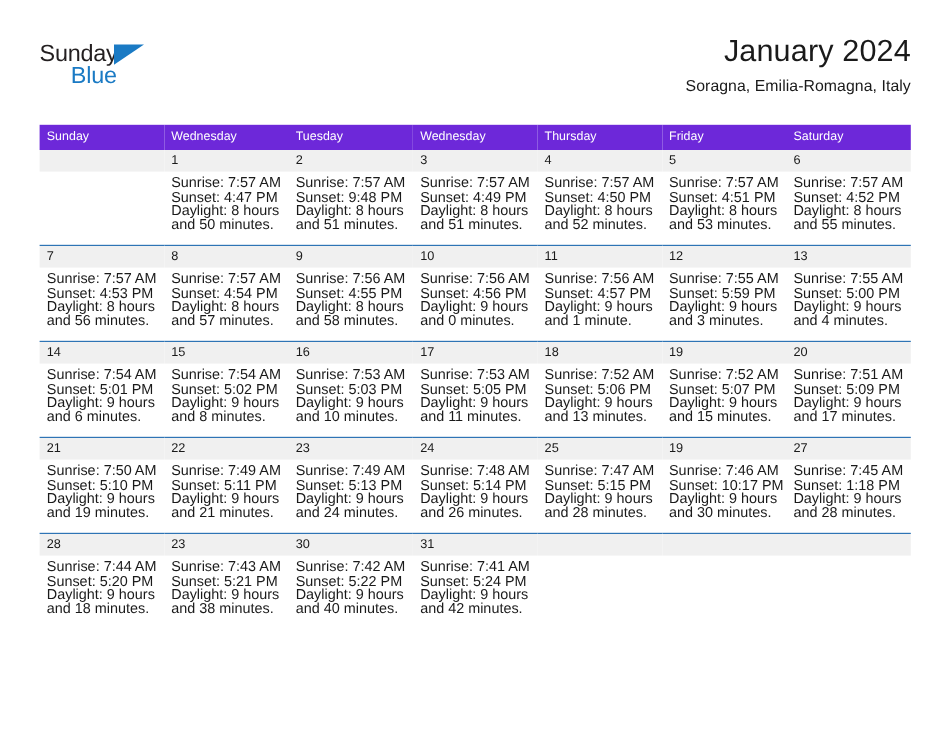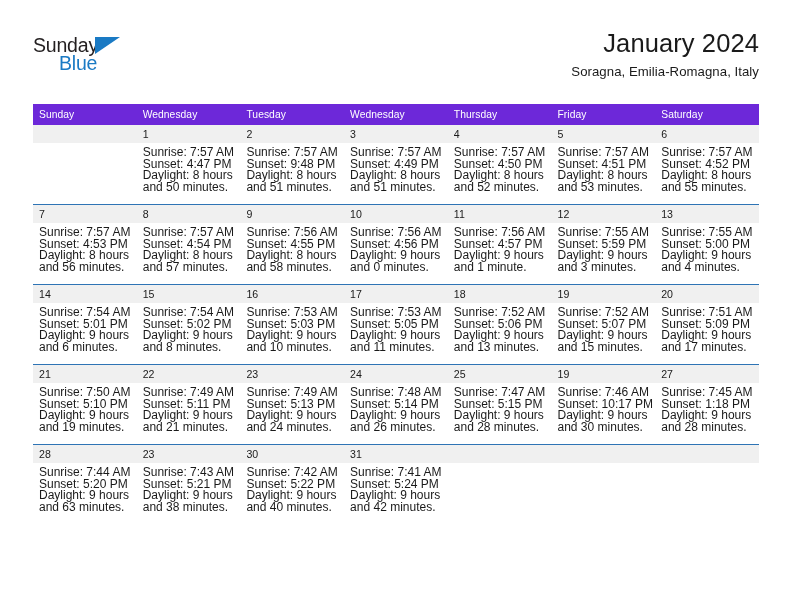--- a/index.html
+++ b/index.html
@@ -422,21 +422,21 @@
             </div>
           </td>
         </tr>
         <tr class="week">
           <td>
             <span class="daynum">28</span>
             <div class="info">
               <div>Sunrise: 7:44 AM</div>
               <div>Sunset: 5:20 PM</div>
               <div>Daylight: 9 hours</div>
-              <div>and 63 minutes.</div>
+              <div>and 18 minutes.</div>
             </div>
           </td>
           <td>
             <span class="daynum">23</span>
             <div class="info">
               <div>Sunrise: 7:43 AM</div>
               <div>Sunset: 5:21 PM</div>
               <div>Daylight: 9 hours</div>
               <div>and 38 minutes.</div>
             </div>

